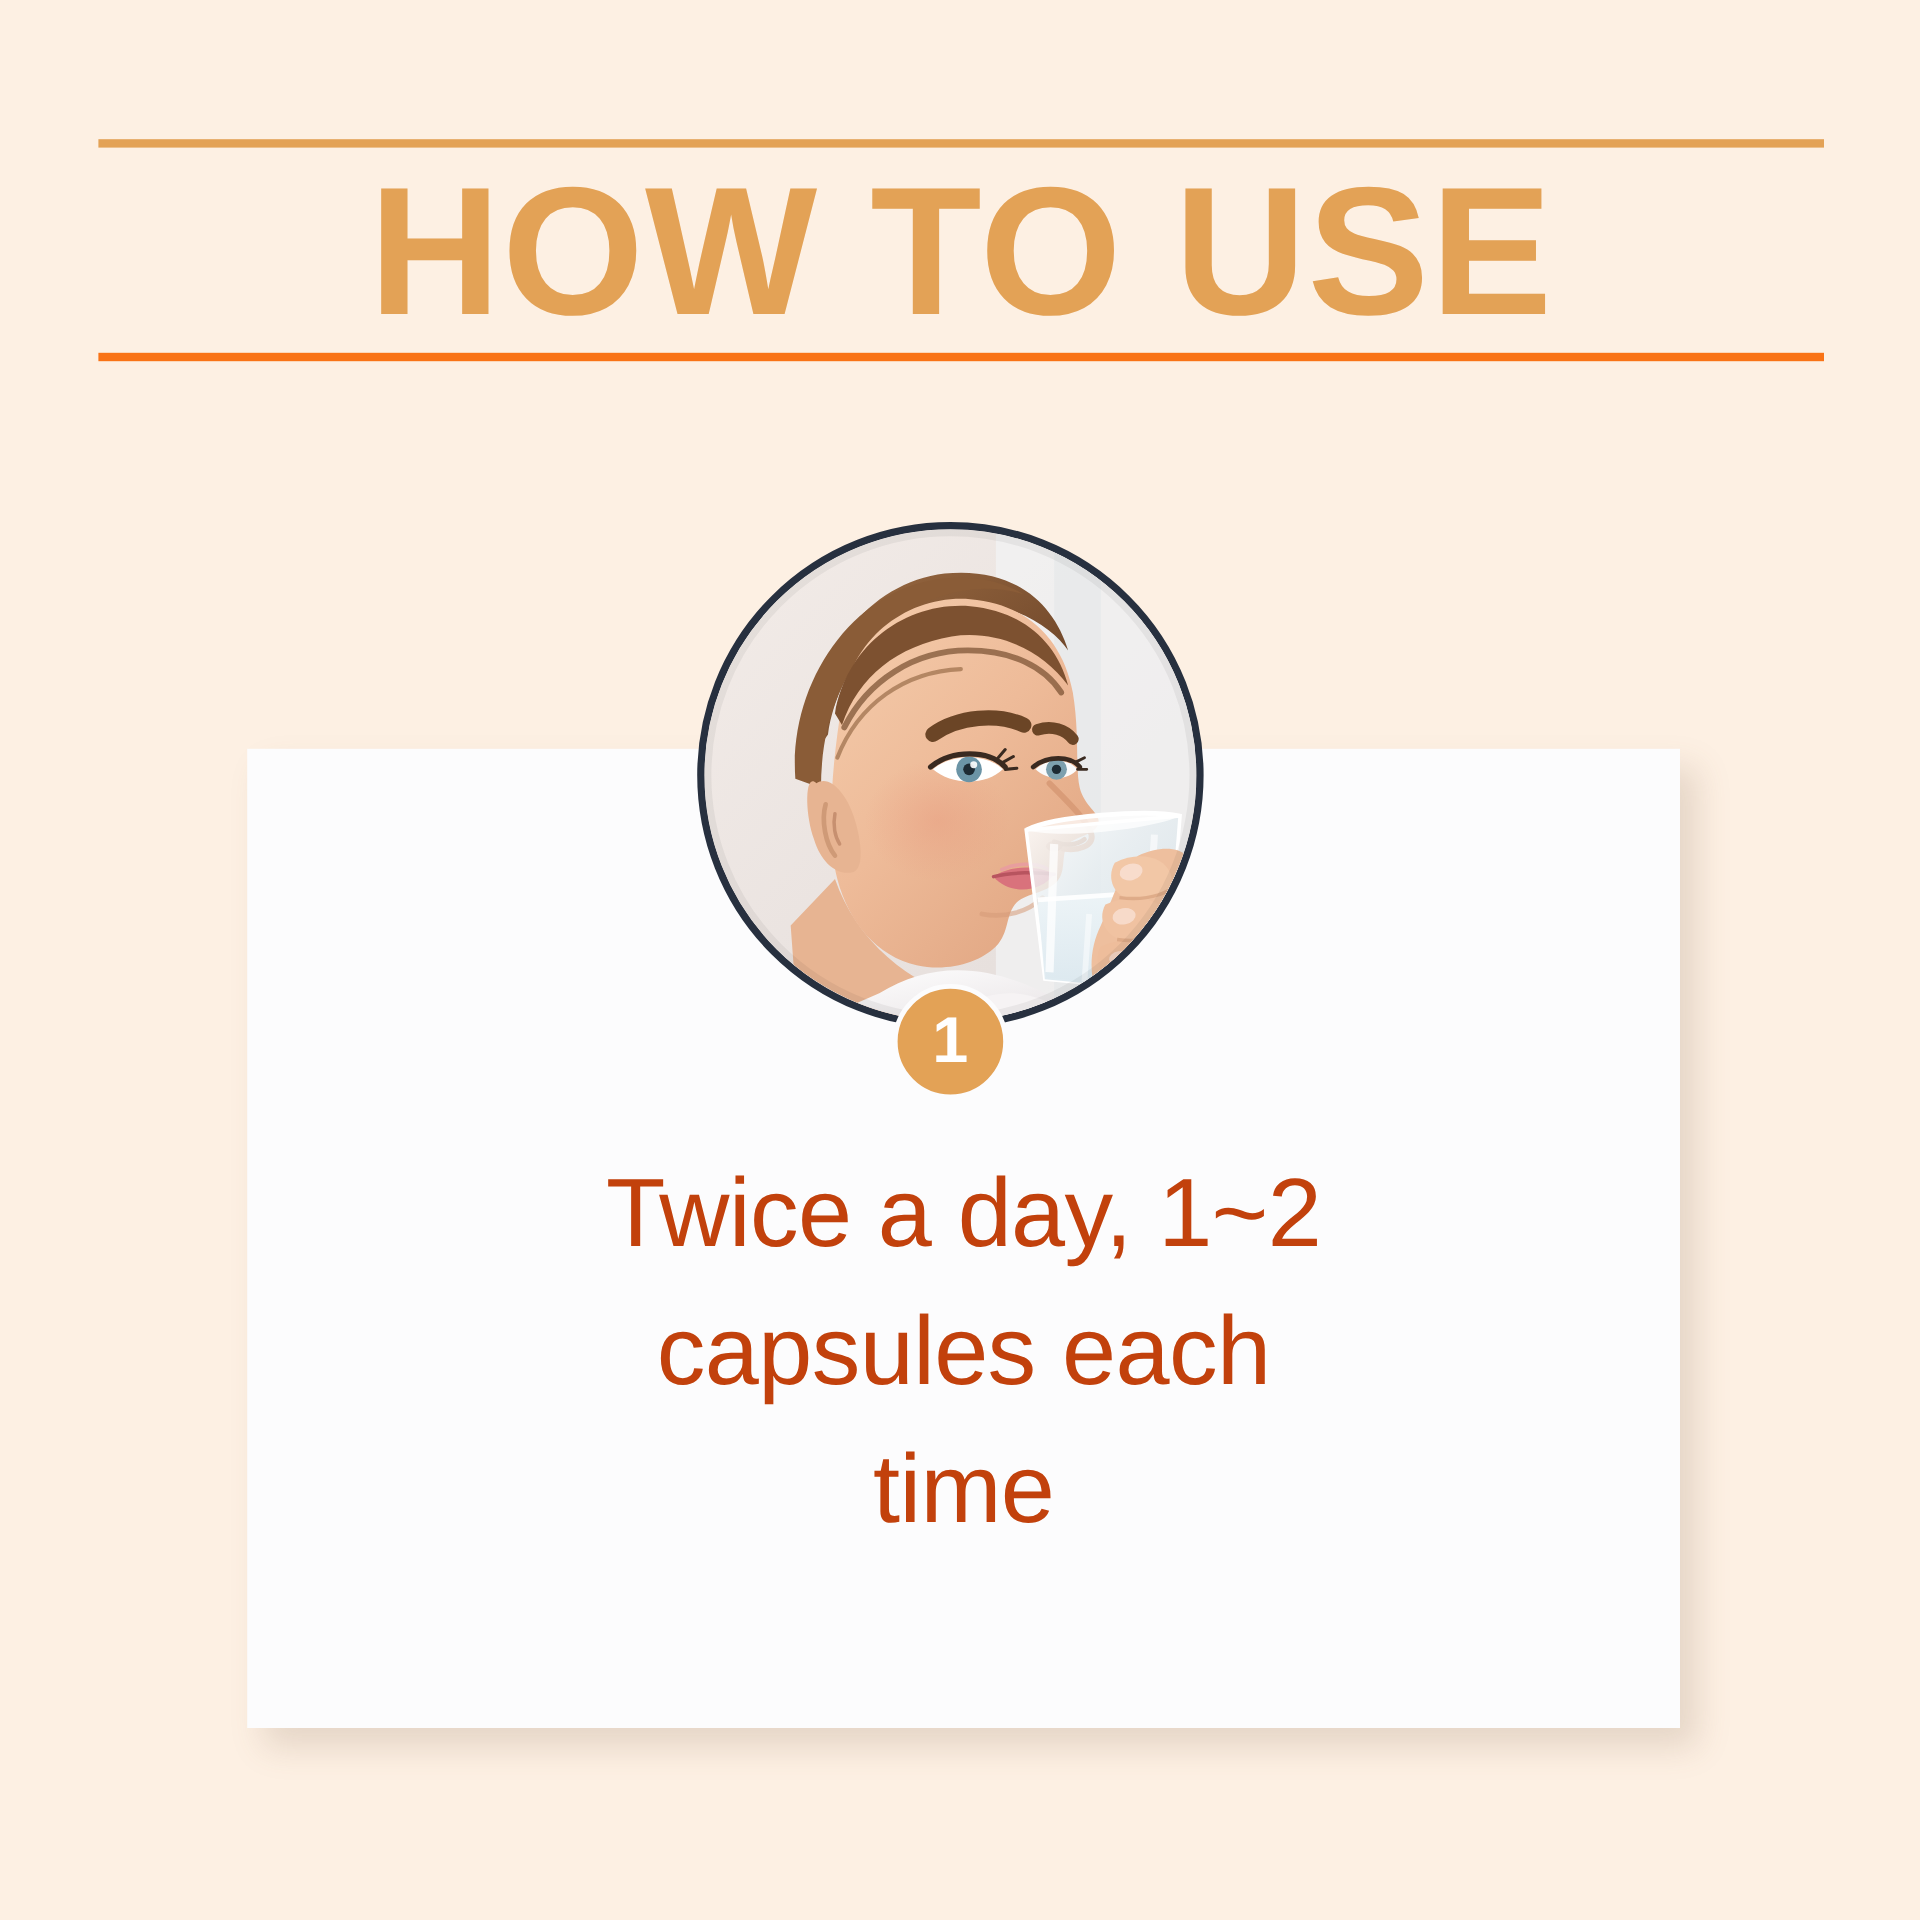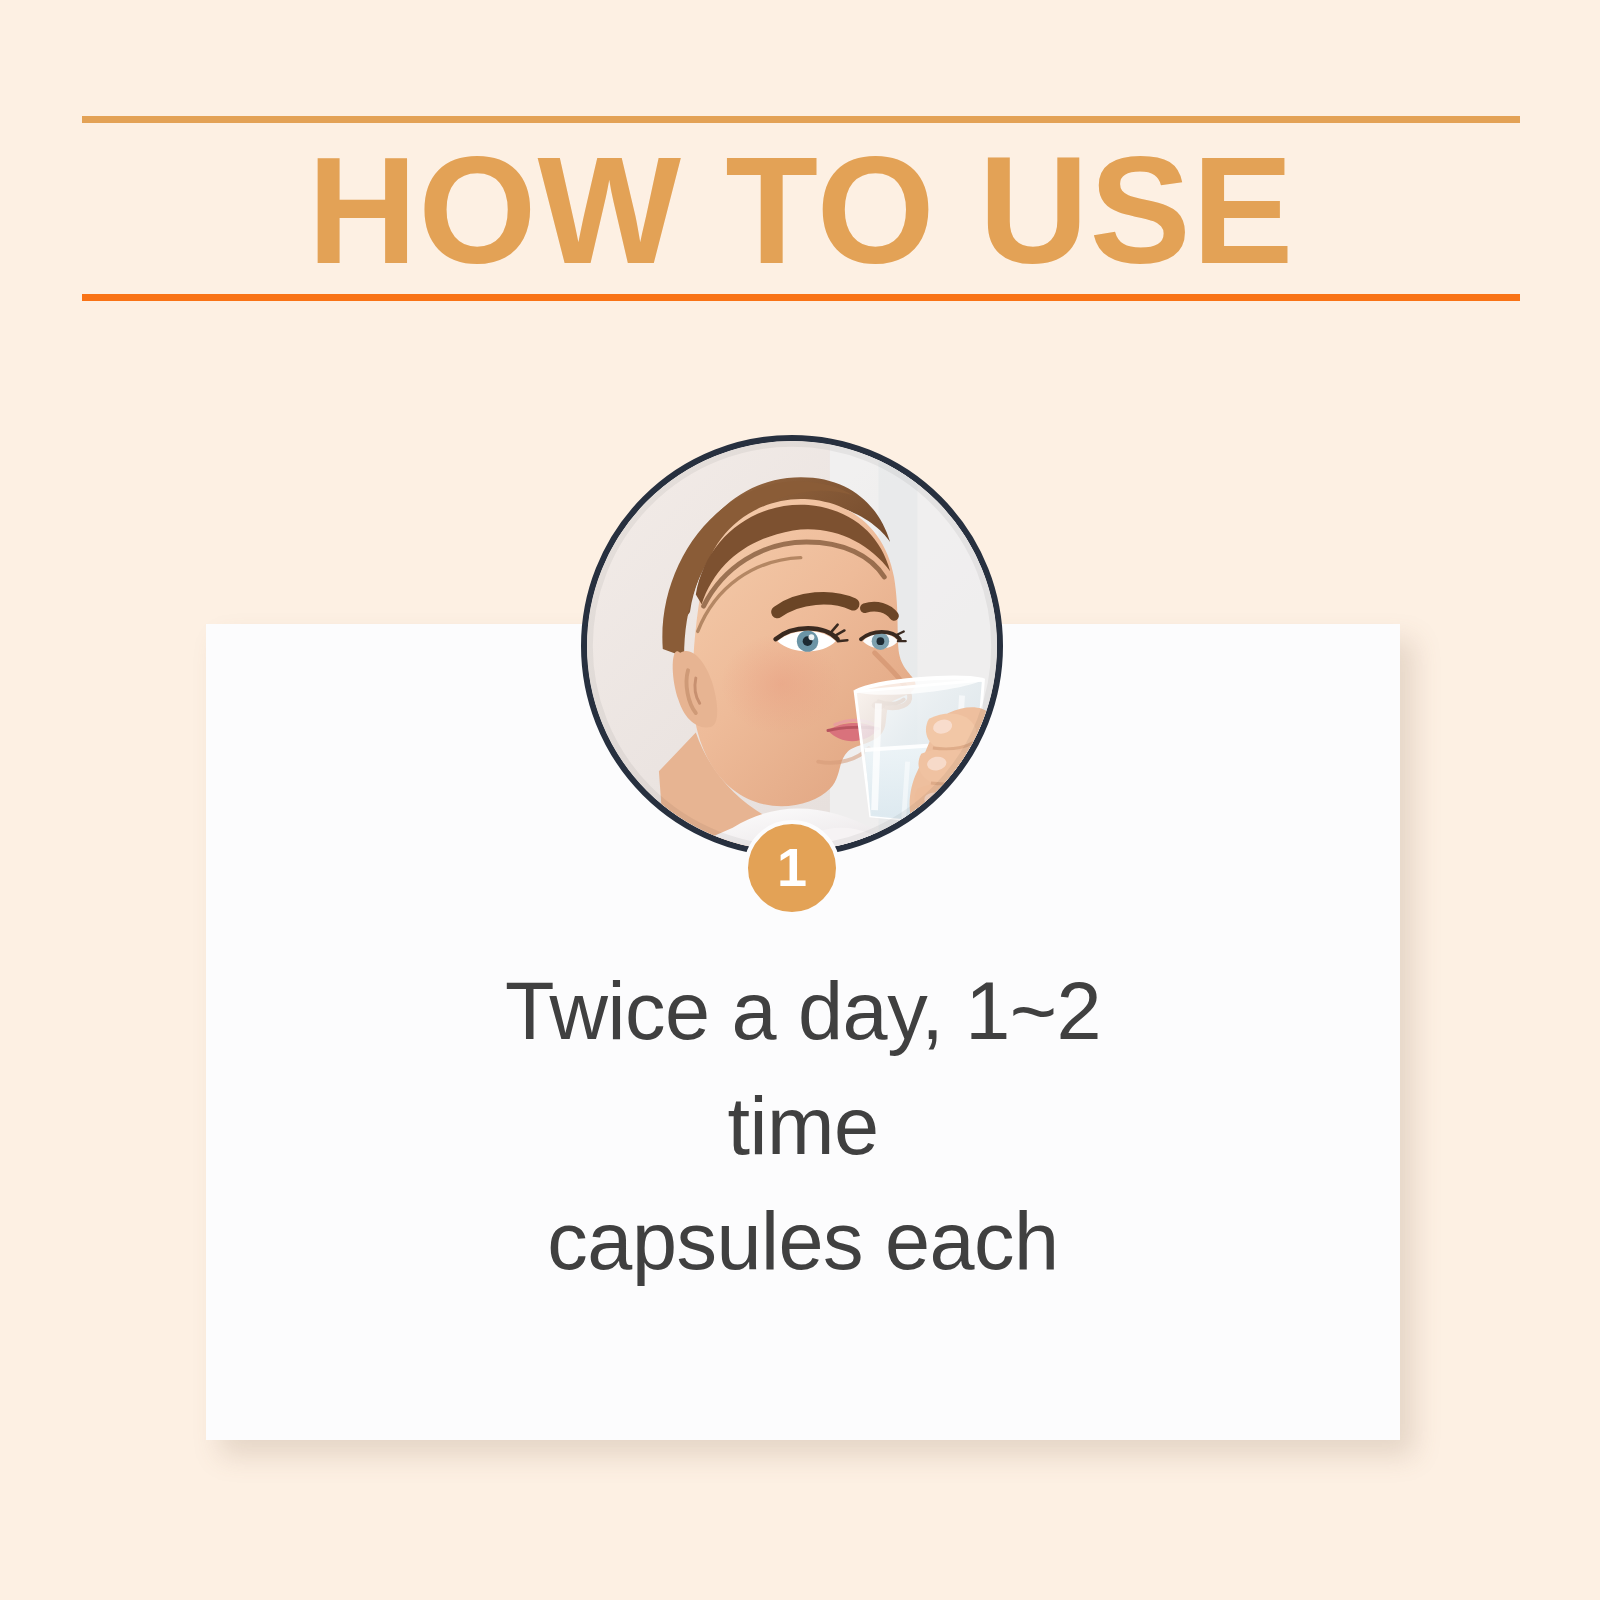--- a/index.html
+++ b/index.html
@@ -57,21 +57,21 @@
     background: #fcfcfd;
     box-shadow: 14px 16px 26px rgba(120, 95, 70, 0.18);
   }
 
   .card-text {
     position: absolute;
     left: 0;
     right: 0;
     top: 330px;
     text-align: center;
-    color: #404040;
+    color: #c2410c;
     font-family: "Liberation Sans", sans-serif;
     font-weight: 300;
     font-size: 81px;
     line-height: 1.42;
     letter-spacing: -0.5px;
     padding: 0 180px;
     box-sizing: border-box;
   }
 
   
@@ -124,22 +124,22 @@
 
 <div class="page">
 
   <div class="header">
     <div class="header-title">HOW TO USE</div>
   </div>
 
   <div class="card">
     <div class="card-text">
       <div>Twice a day, 1~2</div>
+      <div>capsules each</div>
       <div>time</div>
-      <div>capsules each</div>
     </div>
   </div>
 
   <div class="photo-wrap">
     <div class="photo-circle">
       <svg viewBox="0 0 422 422" xmlns="http://www.w3.org/2000/svg" aria-hidden="true">
         <defs>
           <clipPath id="circClip">
               <circle cx="211" cy="211" r="211"></circle>
             </clipPath>

